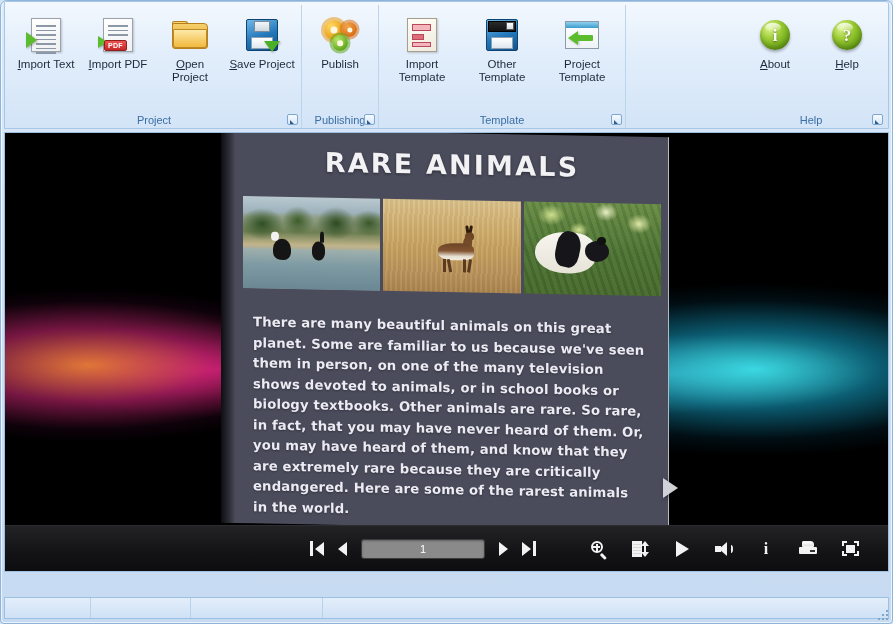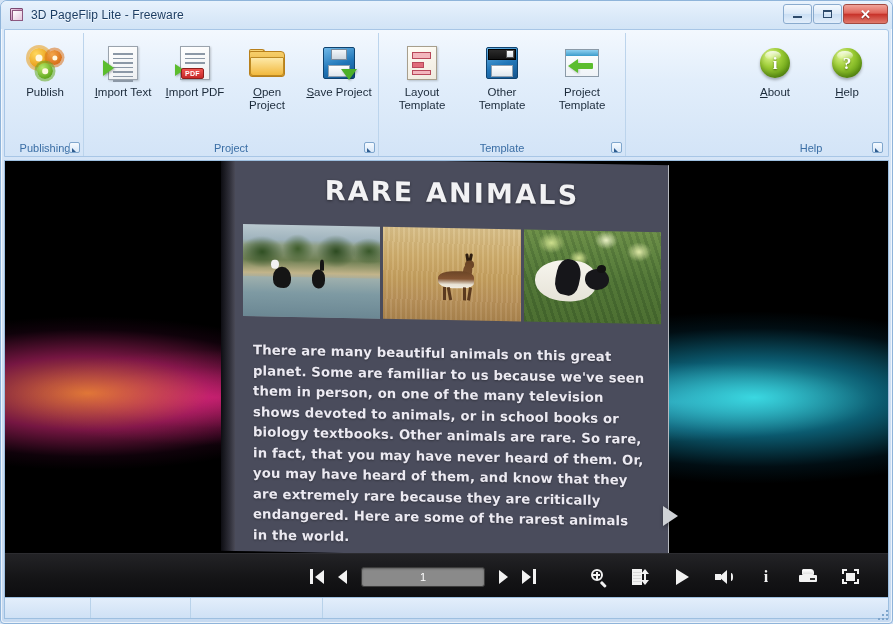--- a/index.html
+++ b/index.html
@@ -608,66 +608,23 @@
   .grip i:nth-child(4){right:0;bottom:4px;}
   .grip i:nth-child(5){right:4px;bottom:4px;}
   .grip i:nth-child(6){right:0;bottom:8px;}
 </style>
 </head>
 <body>
 
 <div class="window">
   <div class="frame-edge"></div>
 
-  <div class="titlebar">
-    <div class="title-icon">
-      <div class="bk"></div>
-        <div class="bk2"></div>
-    </div>
-    <div class="title-text">3D PageFlip Lite - Freeware</div>
-    <div class="wincontrols">
-      <div class="wbtn">
-        <div class="glyph-min"></div>
-      </div>
-      <div class="wbtn">
-        <div class="glyph-max"></div>
-      </div>
-      <div class="wbtn close">
-        <span class="glyph-close">✕</span>
-      </div>
-    </div>
-  </div>
 
 
   <div class="ribbon">
-
-    <div class="group g-publishing">
-      <div class="group-items">
-        <div class="rbtn">
-          <div class="ico">
-            <div class="gears-ico">
-              <div class="gear g1">
-                  <div class="hole"></div>
-                </div>
-              <div class="gear g2">
-                  <div class="hole"></div>
-                </div>
-              <div class="gear g3">
-                  <div class="hole"></div>
-                </div>
-            </div>
-          </div>
-          <div class="lbl"><span>Publish</span></div>
-        </div>
-      </div>
-      <div class="group-label">
-        <span>Publishing</span>
-        <div class="dlglaunch"></div>
-      </div>
-    </div>
 
     <div class="group g-project">
       <div class="group-items">
         <div class="rbtn">
           <div class="ico">
             <div class="doc-ico">
               <div class="sheet"></div>
               <div class="lines">
                   <i></i>
                   <i></i>
@@ -718,33 +675,58 @@
           </div>
           <div class="lbl"><u>S</u><span>ave Project</span></div>
         </div>
       </div>
       <div class="group-label">
         <span>Project</span>
         <div class="dlglaunch"></div>
       </div>
     </div>
 
+    <div class="group g-publishing">
+      <div class="group-items">
+        <div class="rbtn">
+          <div class="ico">
+            <div class="gears-ico">
+              <div class="gear g1">
+                  <div class="hole"></div>
+                </div>
+              <div class="gear g2">
+                  <div class="hole"></div>
+                </div>
+              <div class="gear g3">
+                  <div class="hole"></div>
+                </div>
+            </div>
+          </div>
+          <div class="lbl"><span>Publish</span></div>
+        </div>
+      </div>
+      <div class="group-label">
+        <span>Publishing</span>
+        <div class="dlglaunch"></div>
+      </div>
+    </div>
+
     <div class="group g-template">
       <div class="group-items">
         <div class="rbtn">
           <div class="ico">
             <div class="tmpl-ico">
               <div class="sheet2"></div>
               <div class="bar b1"></div>
                 <div class="bar b2"></div>
                 <div class="bar b3"></div>
             </div>
           </div>
           <div class="lbl">
-            <span>Layout</span><br>
+            <span>Import</span><br>
             <span>Template</span>
           </div>
         </div>
         <div class="rbtn">
           <div class="ico">
             <div class="floppy-ico">
               <div class="body"></div>
               <div class="shutter-dark"></div>
               <div class="sq"></div>
               <div class="lbl2"></div>

